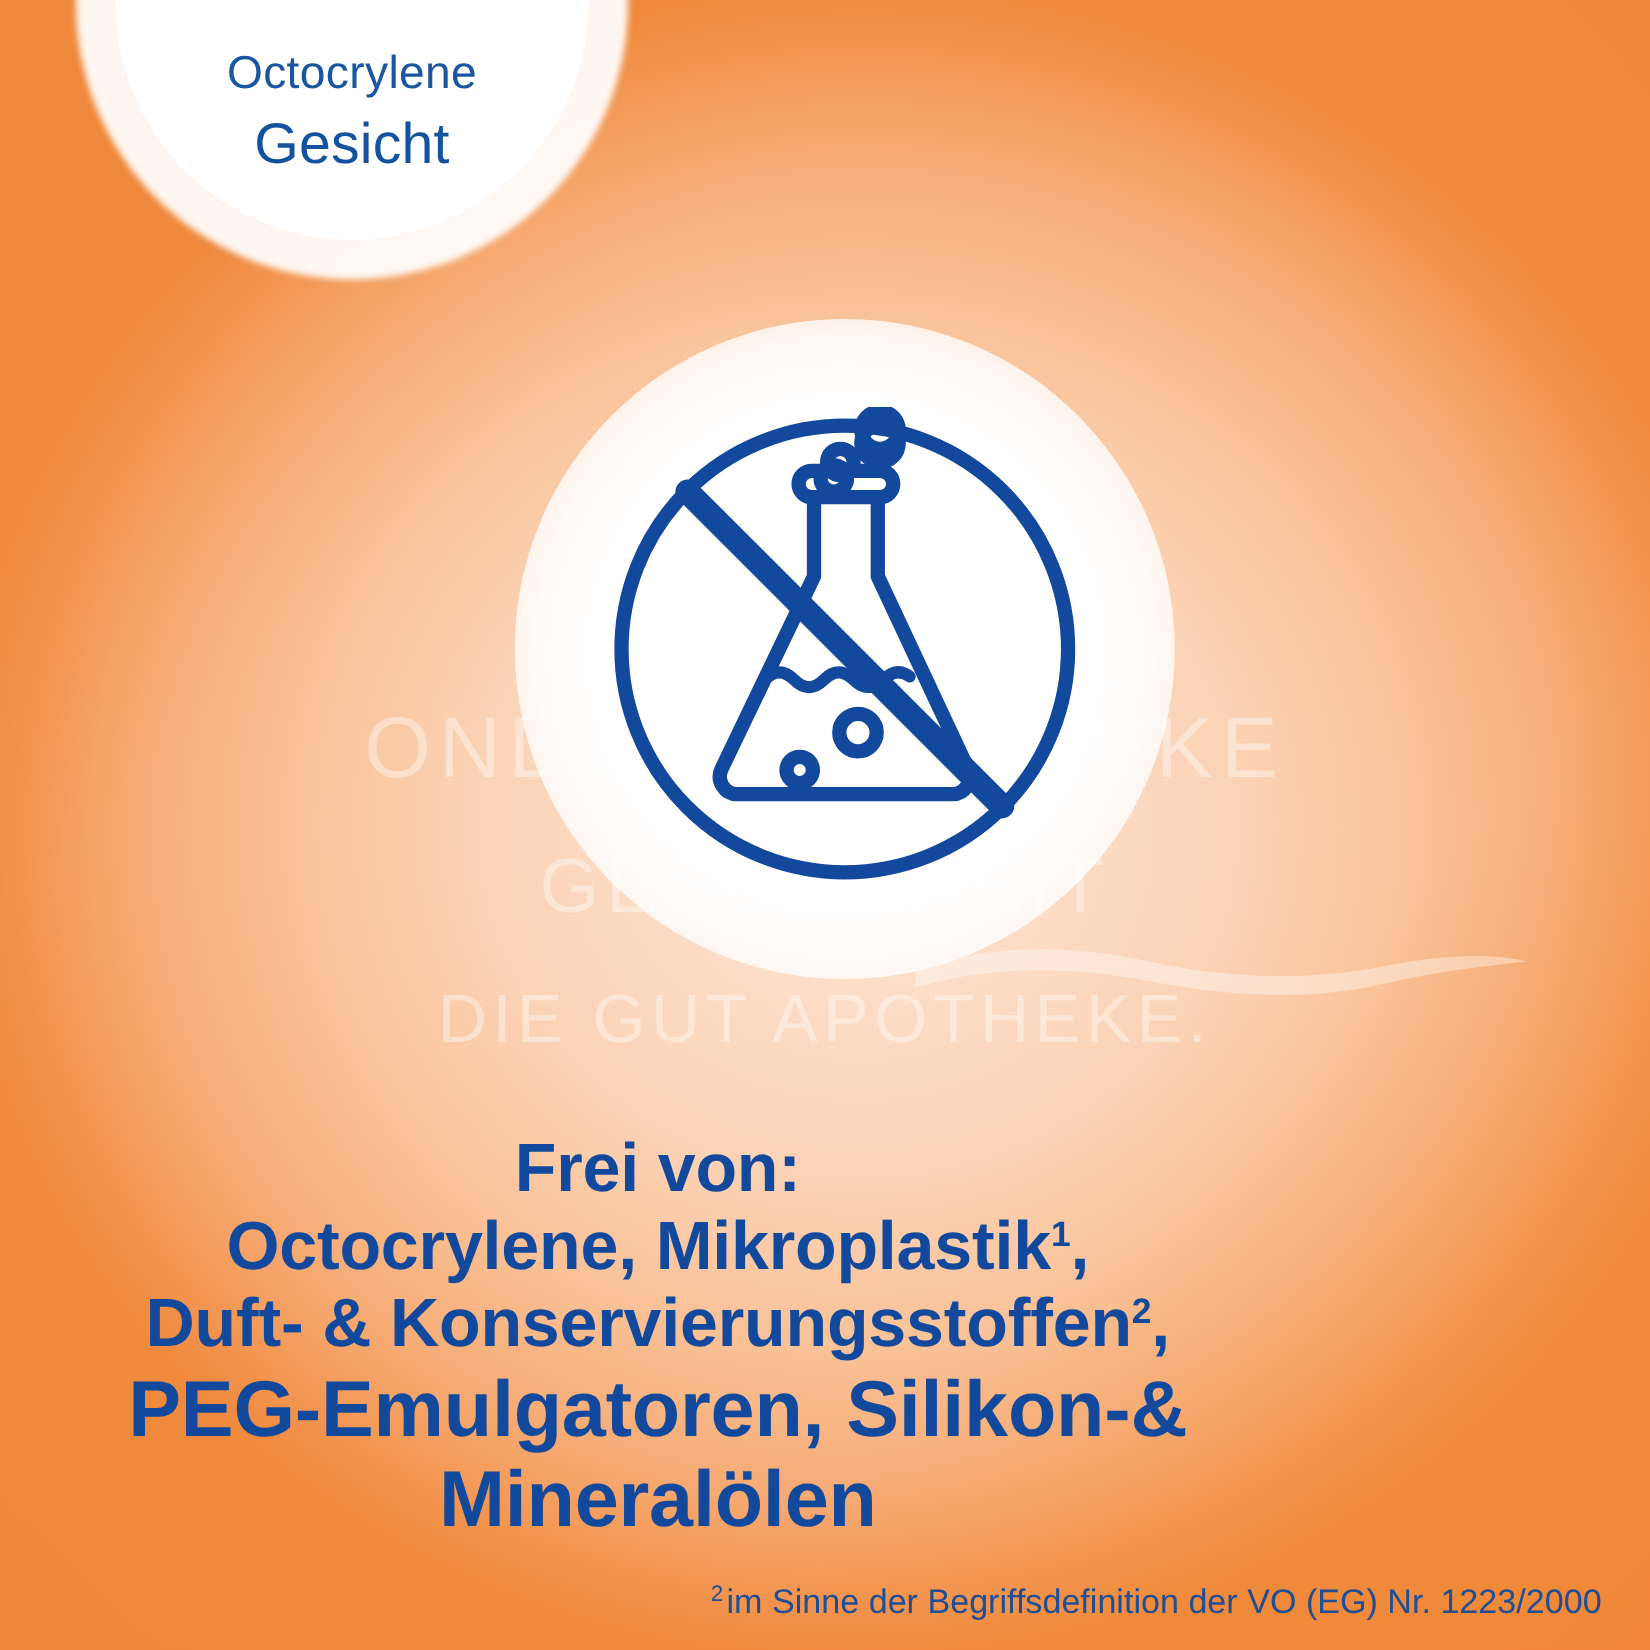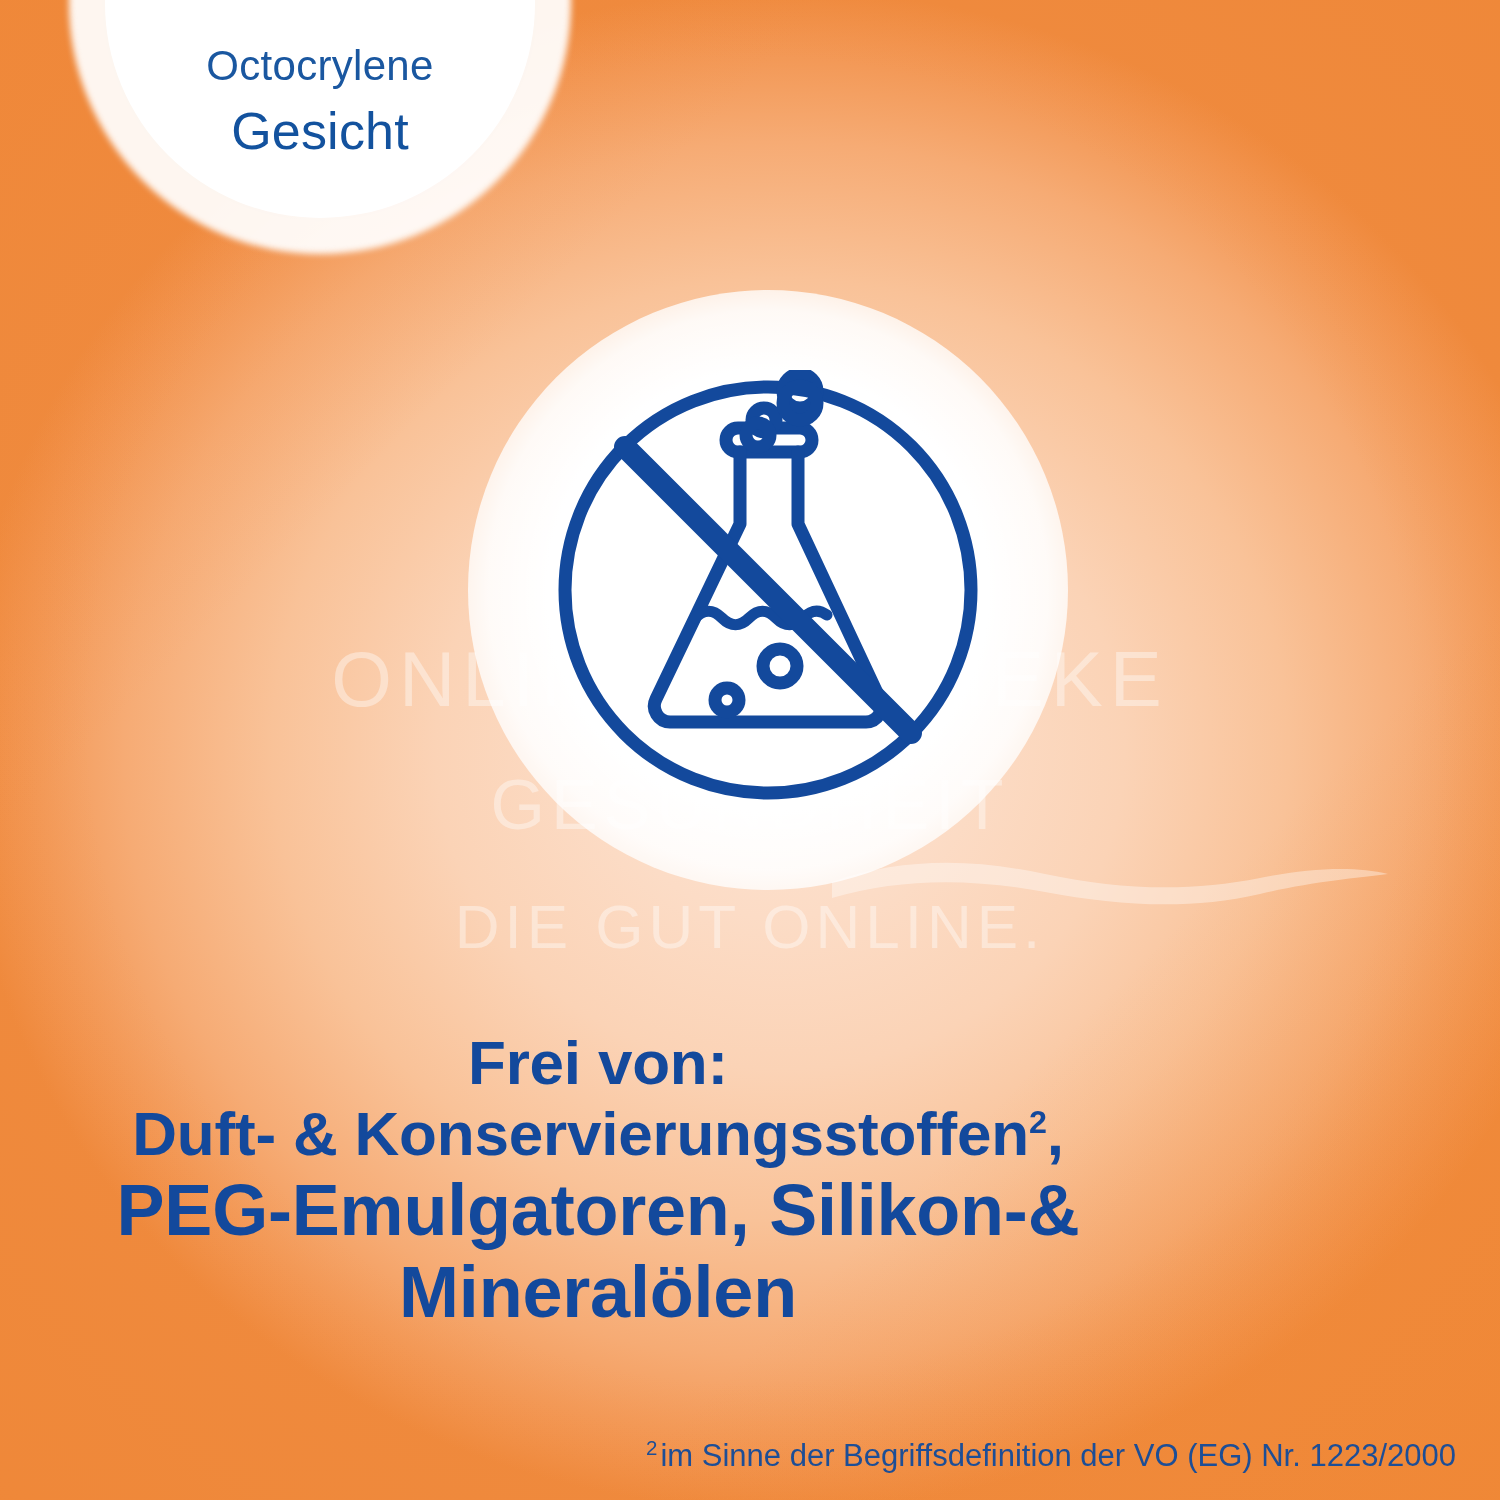--- a/index.html
+++ b/index.html
@@ -165,21 +165,21 @@
 </head>
 <body>
 
 <div class="canvas">
 
   <div class="corner-shade"></div>
 
   <div class="watermark">
     <div class="wm-l1">ONLINE APOTHEKE</div>
     <div class="wm-l2">GESUNDHEIT</div>
-    <div class="wm-l3">DIE GUT ONLINE.</div>
+    <div class="wm-l3">DIE GUT APOTHEKE.</div>
   </div>
   <svg class="wm-swoosh" viewBox="0 0 560 60">
     <path d="M2,30 C70,6 140,6 215,22 C290,38 360,40 430,26 C480,16 525,14 558,22
              C525,26 480,30 430,42 C360,58 290,54 215,40 C140,26 70,26 2,46 Z" fill="rgba(255,255,255,0.38)"></path>
   </svg>
 
   <div class="badge-wrap">
     <div class="badge-glow"></div>
     <div class="badge">
       <div class="badge-line1">Octocrylene</div>
@@ -209,20 +209,23 @@
     <g fill="none" stroke="#13499C" stroke-width="13">
       <circle cx="252" cy="33" r="17"></circle>
       <circle cx="210" cy="65" r="12"></circle>
     </g>
 
     <line x1="77" y1="77" x2="363" y2="363" stroke="#13499C" stroke-width="22" stroke-linecap="round"></line>
   </svg>
 
   <div class="headline">
     <div class="hl-1">Frei von:</div>
+    <div class="hl-2">
+      <span>Octocrylene, Mikroplastik</span><sup>1</sup><span>,</span>
+    </div>
     <div class="hl-3">
       <span>Duft- &amp; Konservierungsstoffen</span><sup>2</sup><span>,</span>
     </div>
     <div class="hl-4">PEG-Emulgatoren, Silikon-&amp; Mineralölen</div>
   </div>
 
   <div class="footnotes">
     <div class="fn">
       <sup>2</sup><span>im Sinne der Begriffsdefinition der VO (EG) Nr. 1223/2000</span>
     </div>

